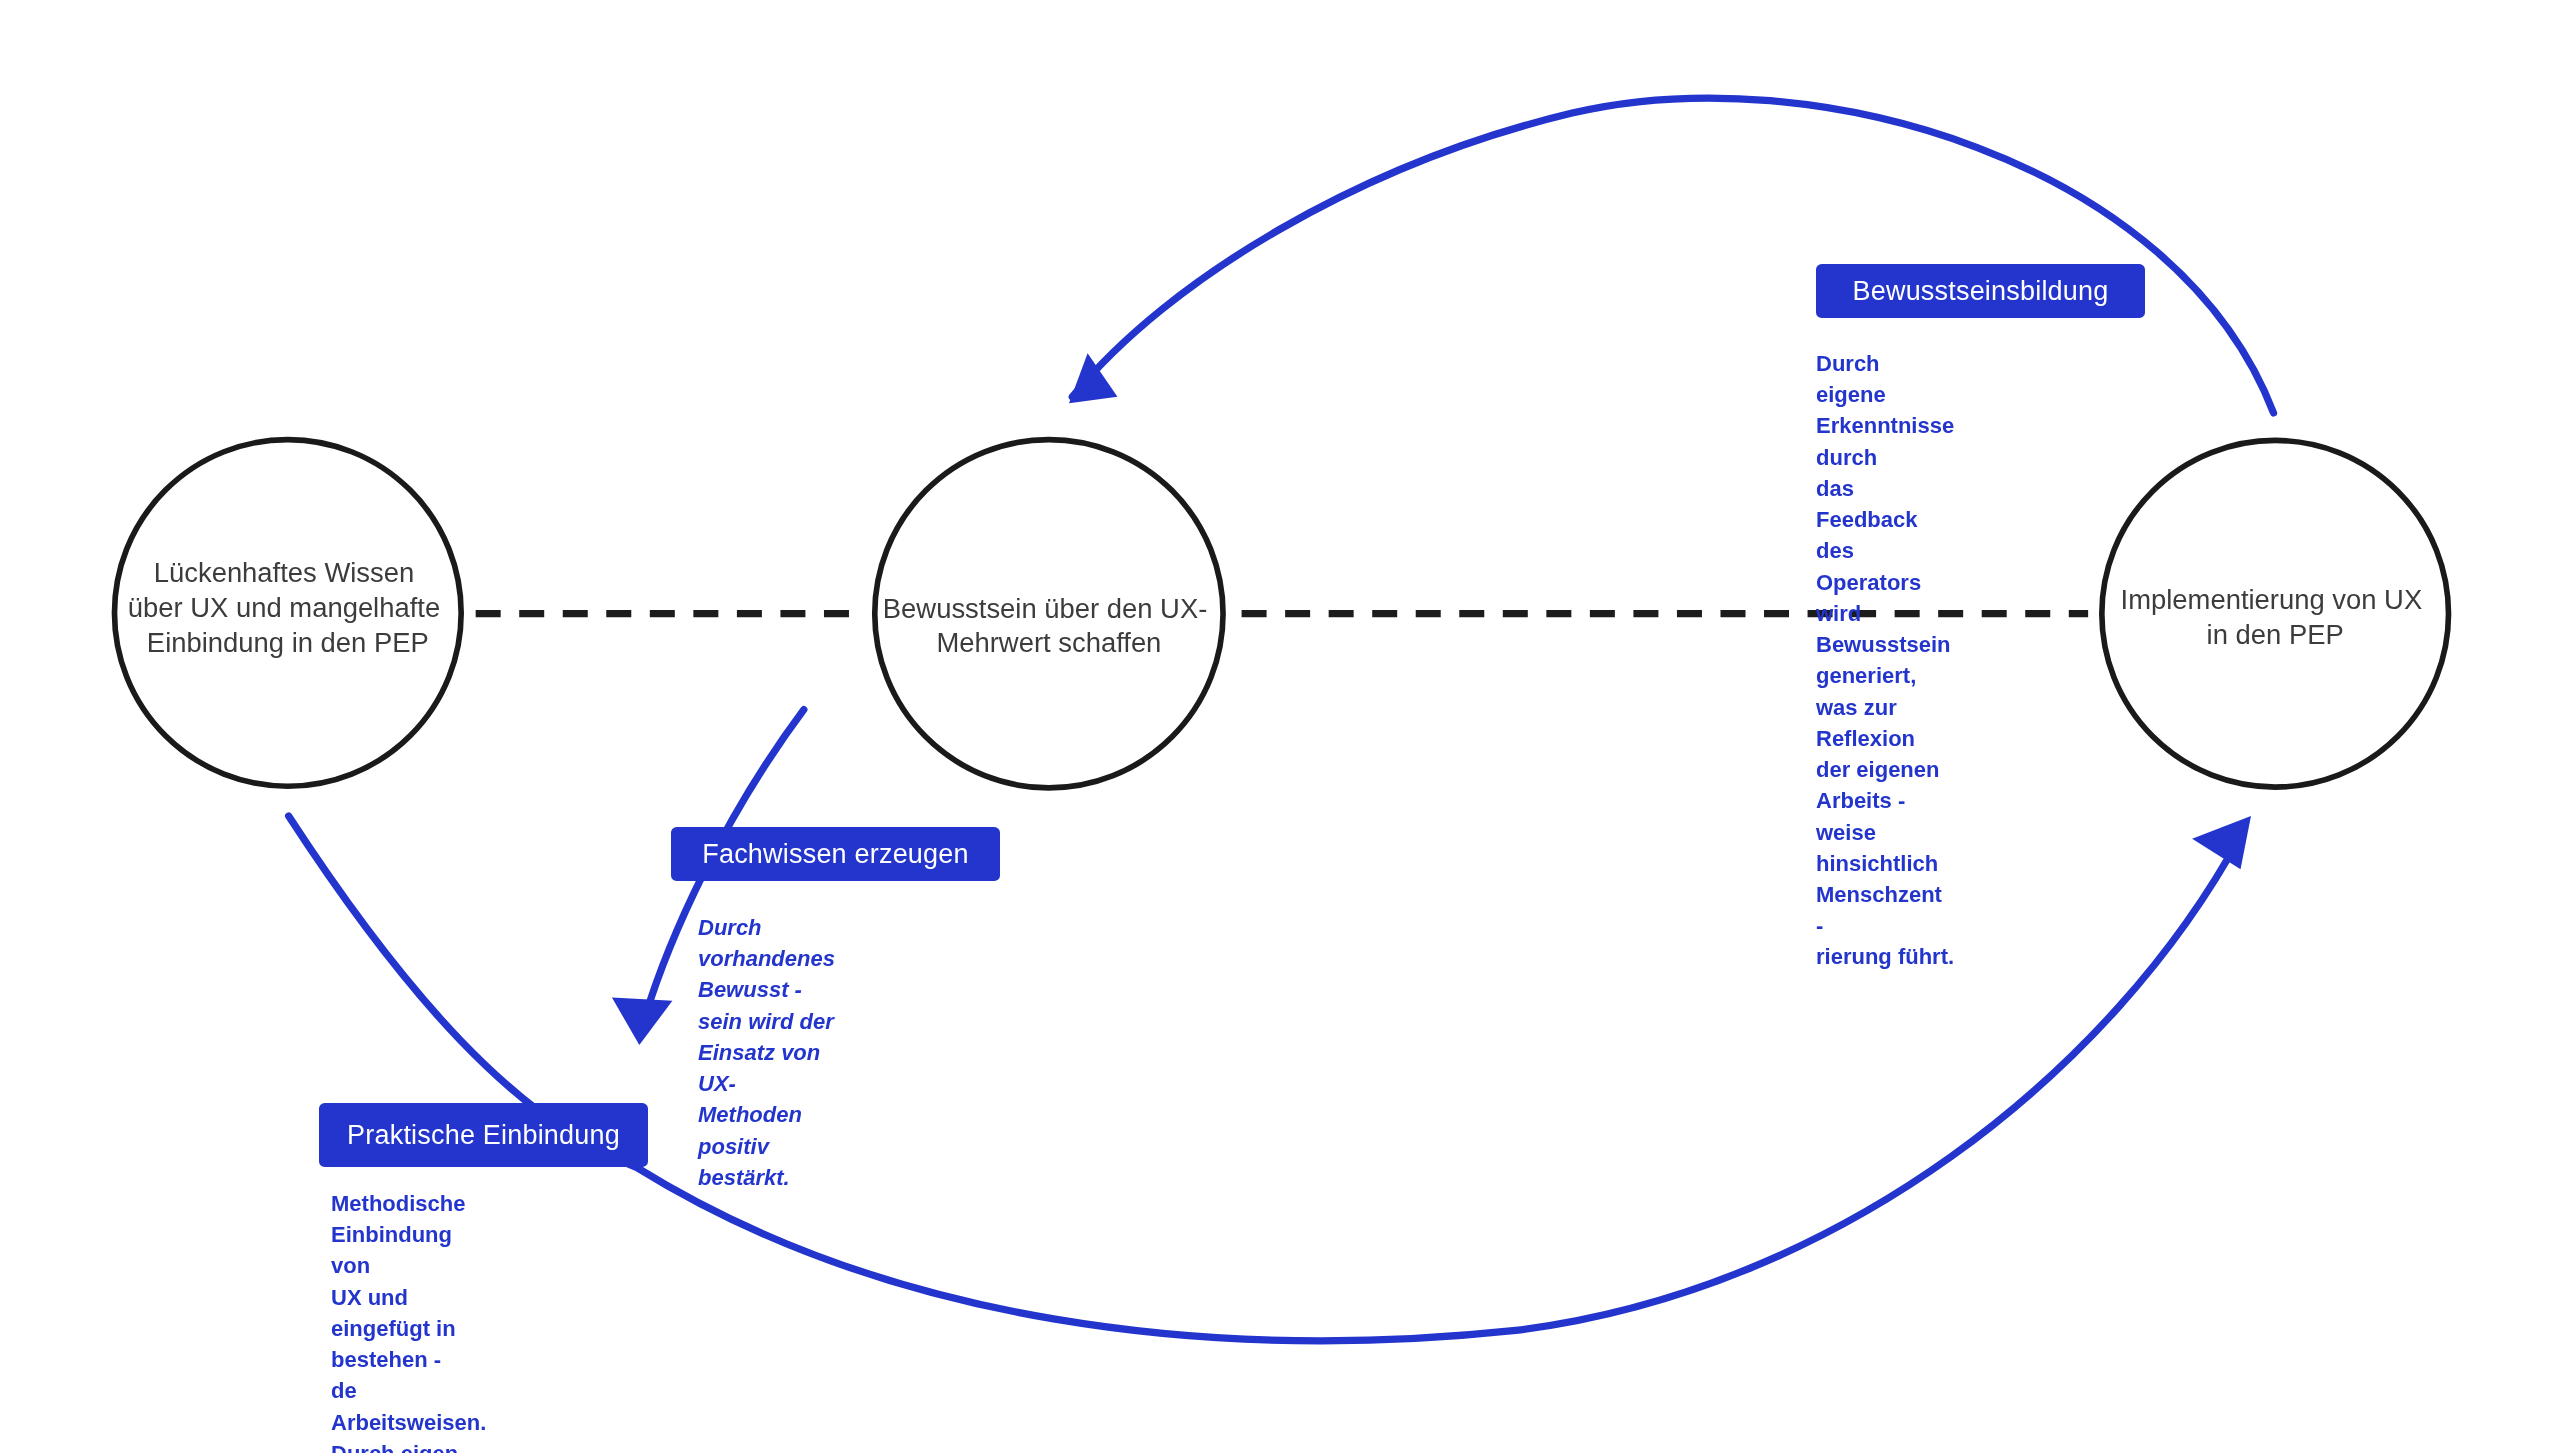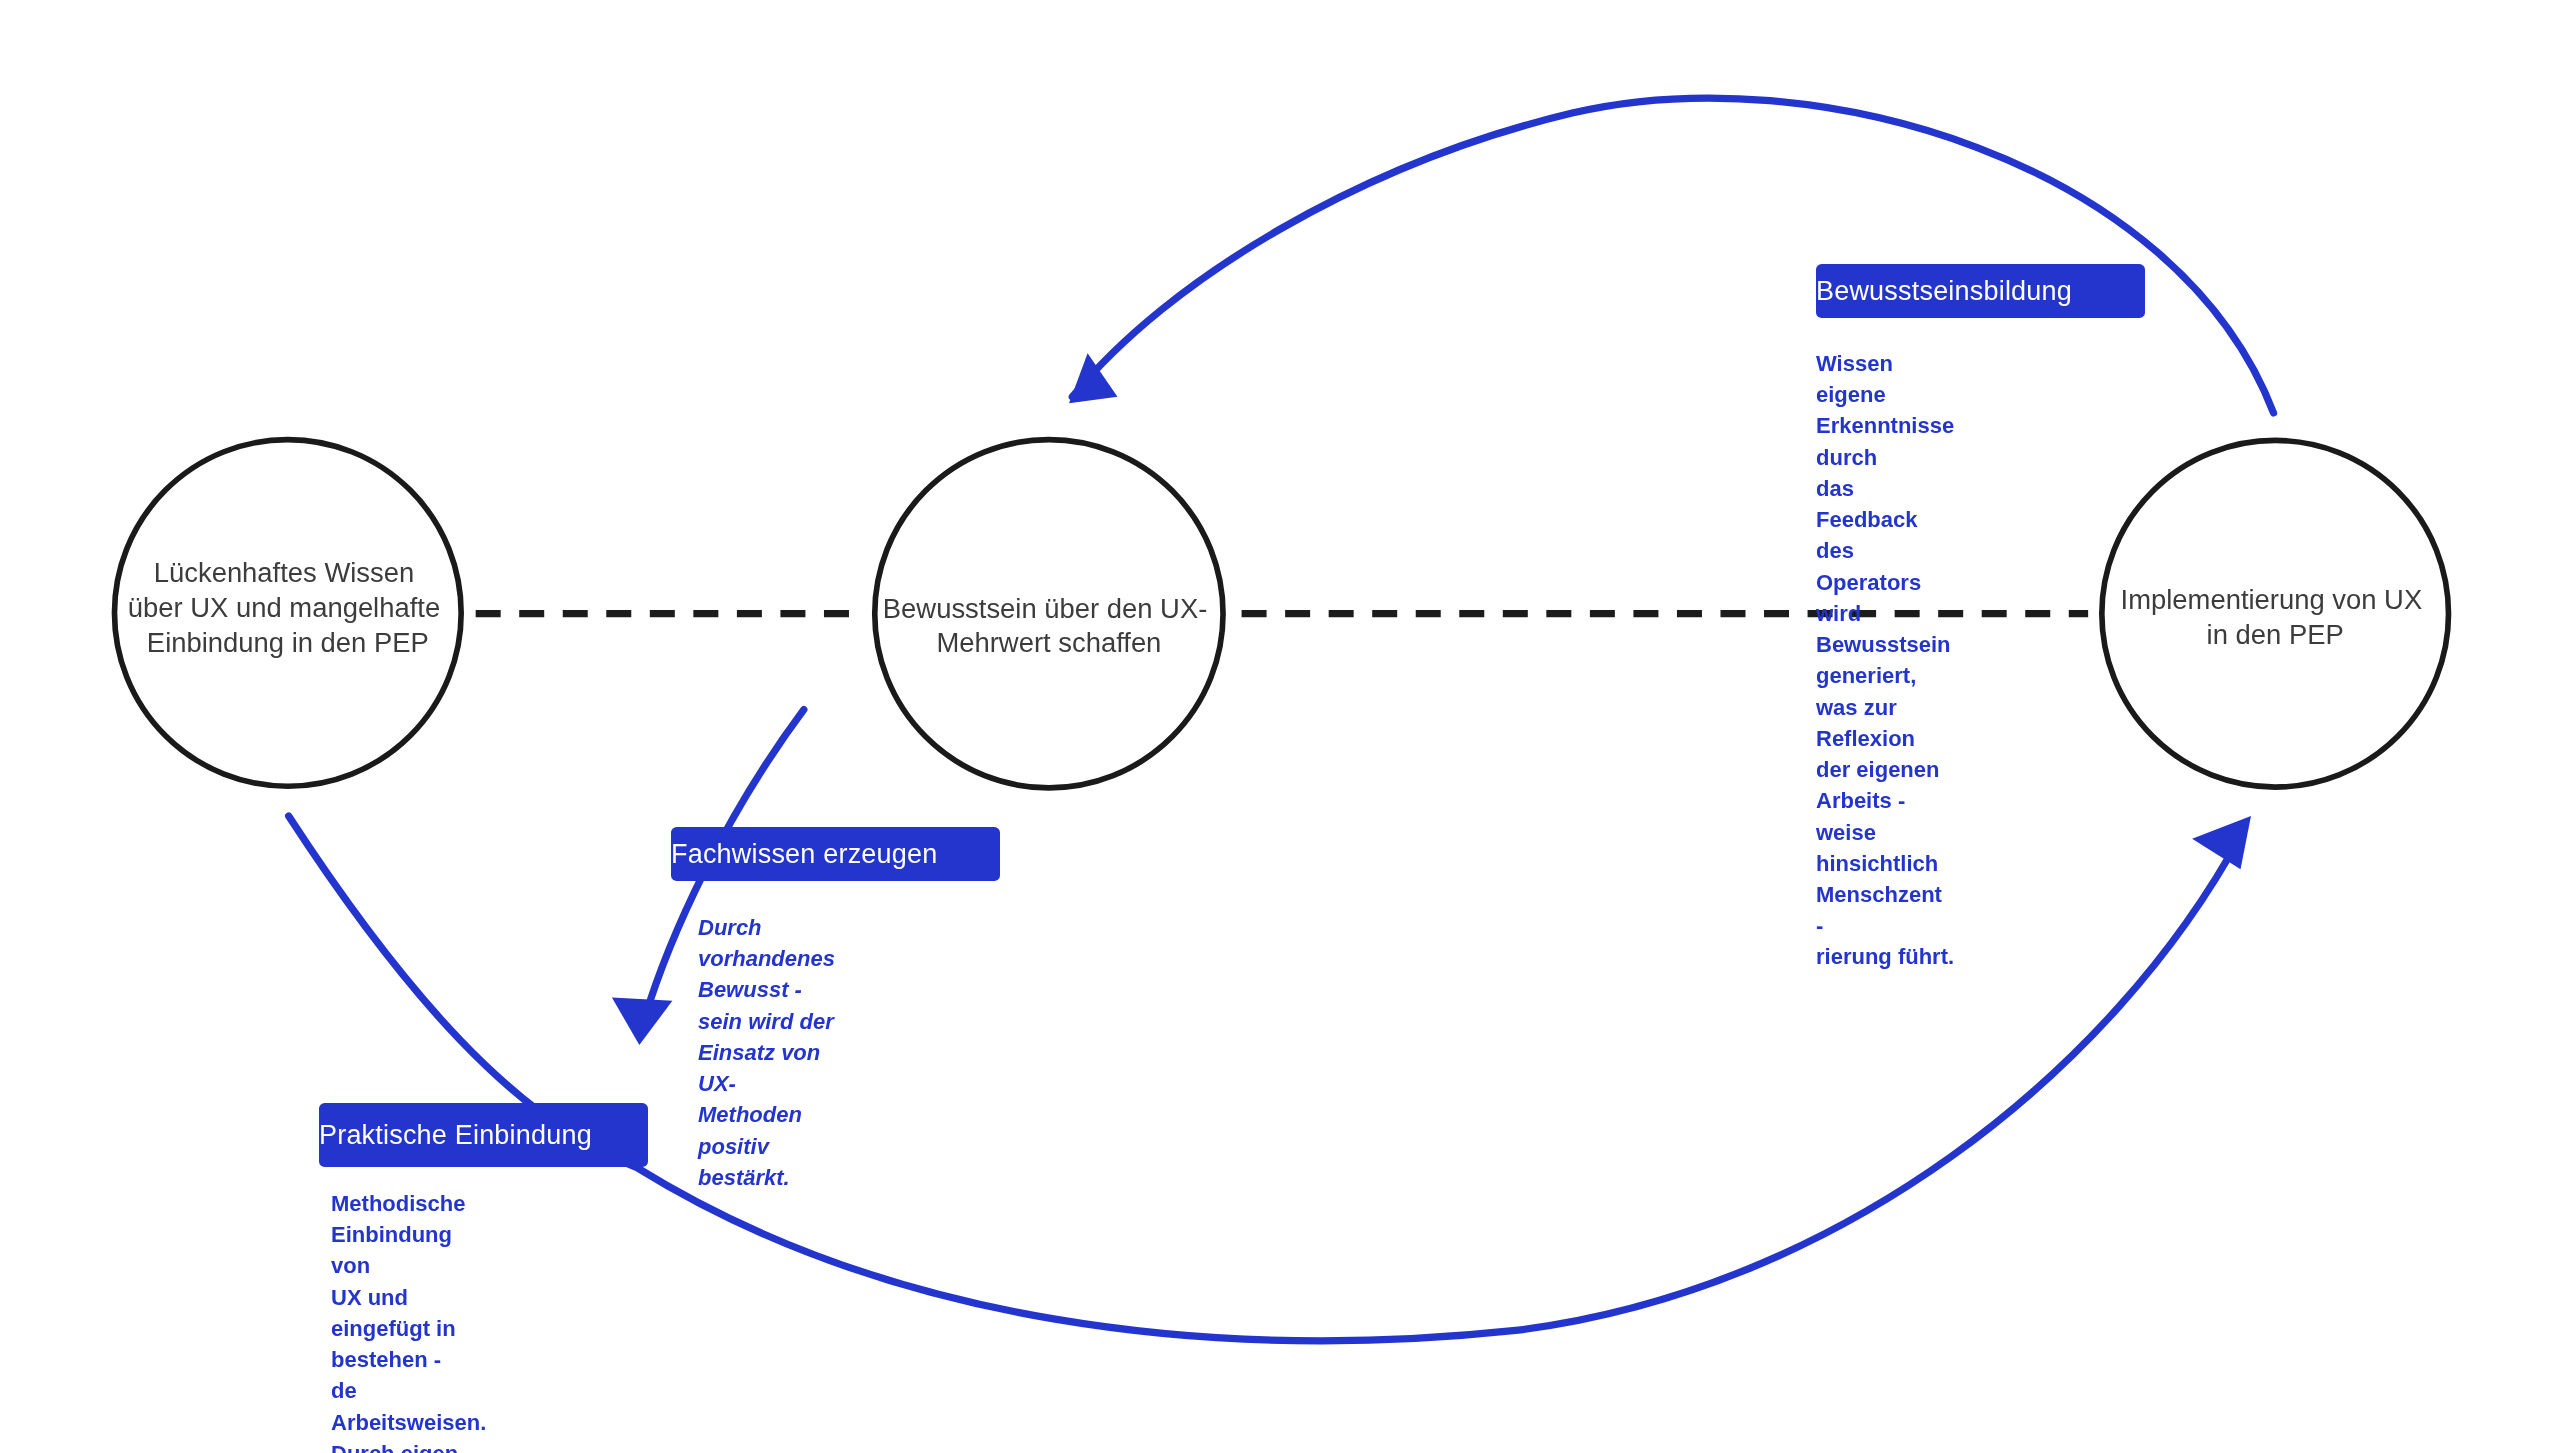--- a/index.html
+++ b/index.html
@@ -53,20 +53,21 @@
   .arrow-head {
     fill: #2335cc;
     stroke: none;
   }
   .tag-box {
     position: absolute;
     background: #2335cc;
     border-radius: 5.6px;
     display: flex;
     align-items: center;
+    justify-content: center;
     box-sizing: border-box;
   }
   .tag-box span {
     color: #ffffff;
     font-family: "Liberation Sans", sans-serif;
     font-size: 27px;
     letter-spacing: 0.2px;
     white-space: nowrap;
   }
   .tag-body {
@@ -127,21 +128,21 @@
         <tspan x="2822" dy="43">in den PEP</tspan>
       </text>
     </g>
 
   </svg>
 
   <div class="annot-group">
     <div class="tag-box" style="left:1816px; top:264px; width:329px; height:54px;">
       <span>Bewusstseinsbildung</span>
     </div>
-    <div class="tag-body" style="left:1816px; top:348px;">Wissen eigene Erkenntnisse durch
+    <div class="tag-body" style="left:1816px; top:348px;">Durch eigene Erkenntnisse durch
 das Feedback des Operators wird
 Bewusstsein generiert, was zur
 Reflexion der eigenen Arbeits -
 weise hinsichtlich Menschzent -
 rierung führt.</div>
   </div>
 
   <div class="annot-group">
     <div class="tag-box" style="left:671px; top:827px; width:329px; height:54px;">
       <span>Fachwissen erzeugen</span>

